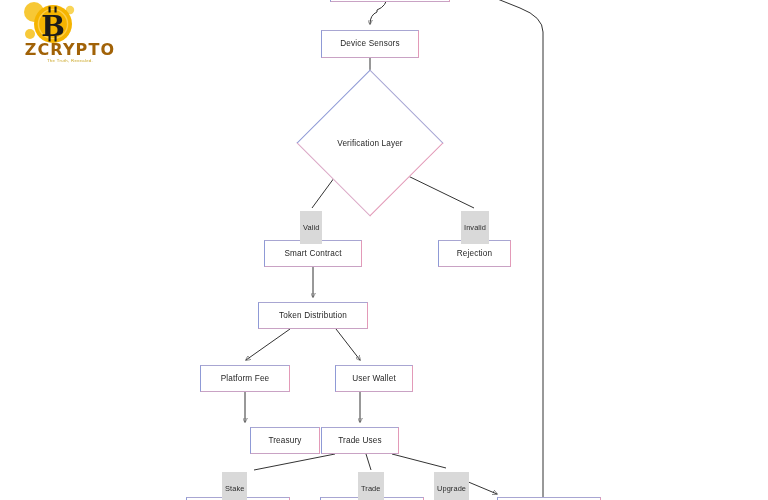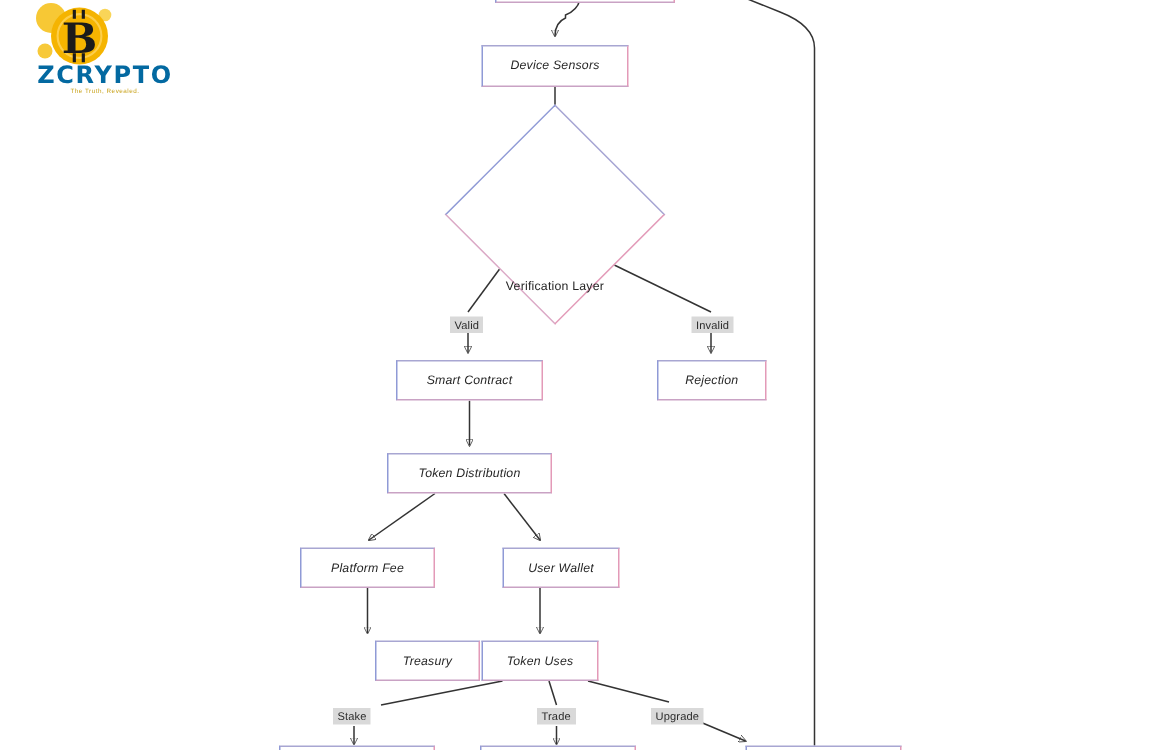--- a/index.html
+++ b/index.html
@@ -12,49 +12,48 @@
     position:relative;
   }
   #stage{position:absolute;inset:0;width:768px;height:500px;}
 
   
   .logo-wrap{position:absolute;left:8px;top:2px;width:120px;height:66px;}
   .logo-mark{position:absolute;left:14px;top:0px;width:62px;height:44px;}
   .logo-text{
     position:absolute;left:10px;top:40px;width:104px;
     text-align:center;font-weight:bold;font-size:16px;
-    letter-spacing:1.1px;color:#0369a1;line-height:16px;
+    letter-spacing:1.1px;color:#a16207;line-height:16px;
     font-family:"DejaVu Sans", sans-serif;
   }
   .logo-tag{
     position:absolute;left:10px;top:56px;width:104px;
     text-align:center;font-size:4.2px;letter-spacing:.35px;
     color:#c8a21a;line-height:6px;white-space:nowrap;overflow:hidden;
   }
 
   
   .node{
     position:absolute;box-sizing:border-box;
     background:#ffffff;
     border:1px solid #8f9ad6;
     border-right-color:#e39ab8;
     border-top-color:#a8a6d2;
     border-bottom-color:#c9a2c4;
     display:flex;align-items:center;justify-content:center;
     font-size:8.2px;color:#262626;letter-spacing:.15px;
     text-align:center;line-height:10px;
     white-space:nowrap;
-    font-style:italic;
   }
   .node.cut-bottom{border-bottom:none;}
   .node.cut-top{border-top:none;}
 
   .diamond{
     position:absolute;
-    display:flex;align-items:flex-end;justify-content:center;
+    display:flex;align-items:center;justify-content:center;
   }
   .diamond .dshape{
     position:absolute;inset:0;
     border:1px solid #8f9ad6;
     border-right-color:#e39ab8;
     border-bottom-color:#dba9c6;
     border-top-color:#a5a4d3;
     background:#ffffff;
     transform:rotate(45deg);
     box-sizing:border-box;
@@ -62,21 +61,21 @@
   .diamond .dlabel{
     position:relative;z-index:2;font-size:8.2px;color:#262626;
     white-space:nowrap;letter-spacing:.15px;
   }
 
   .elabel{
     position:absolute;
     background:#d9d9d9;
     color:#2b2b2b;
     font-size:7.4px;
-    padding:1px 3px;
+    padding:12px 3px;
     line-height:9px;
     white-space:nowrap;
     letter-spacing:.1px;
   }
 
   svg.edges{position:absolute;left:0;top:0;width:768px;height:500px;
            pointer-events:none;}
   svg.edges path,svg.edges line{fill:none;stroke:#333333;stroke-width:1;}
 </style>
 </head>
@@ -166,21 +165,21 @@
 
   <div class="node" style="left:335px;top:365px;width:78px;height:27px;">
     <span>User Wallet</span>
   </div>
 
   <div class="node" style="left:210px;top:427px;width:70px;height:27px;margin-left:40px;">
     <span>Treasury</span>
   </div>
 
   <div class="node" style="left:321px;top:427px;width:78px;height:27px;">
-    <span>Token Uses</span>
+    <span>Trade Uses</span>
   </div>
 
   <div class="node cut-bottom" style="left:186px;top:497px;width:104px;height:20px;">
     <span></span>
   </div>
   <div class="node cut-bottom" style="left:320px;top:497px;width:104px;height:20px;">
     <span></span>
   </div>
   <div class="node cut-bottom" style="left:497px;top:497px;width:104px;height:20px;">
     <span></span>

